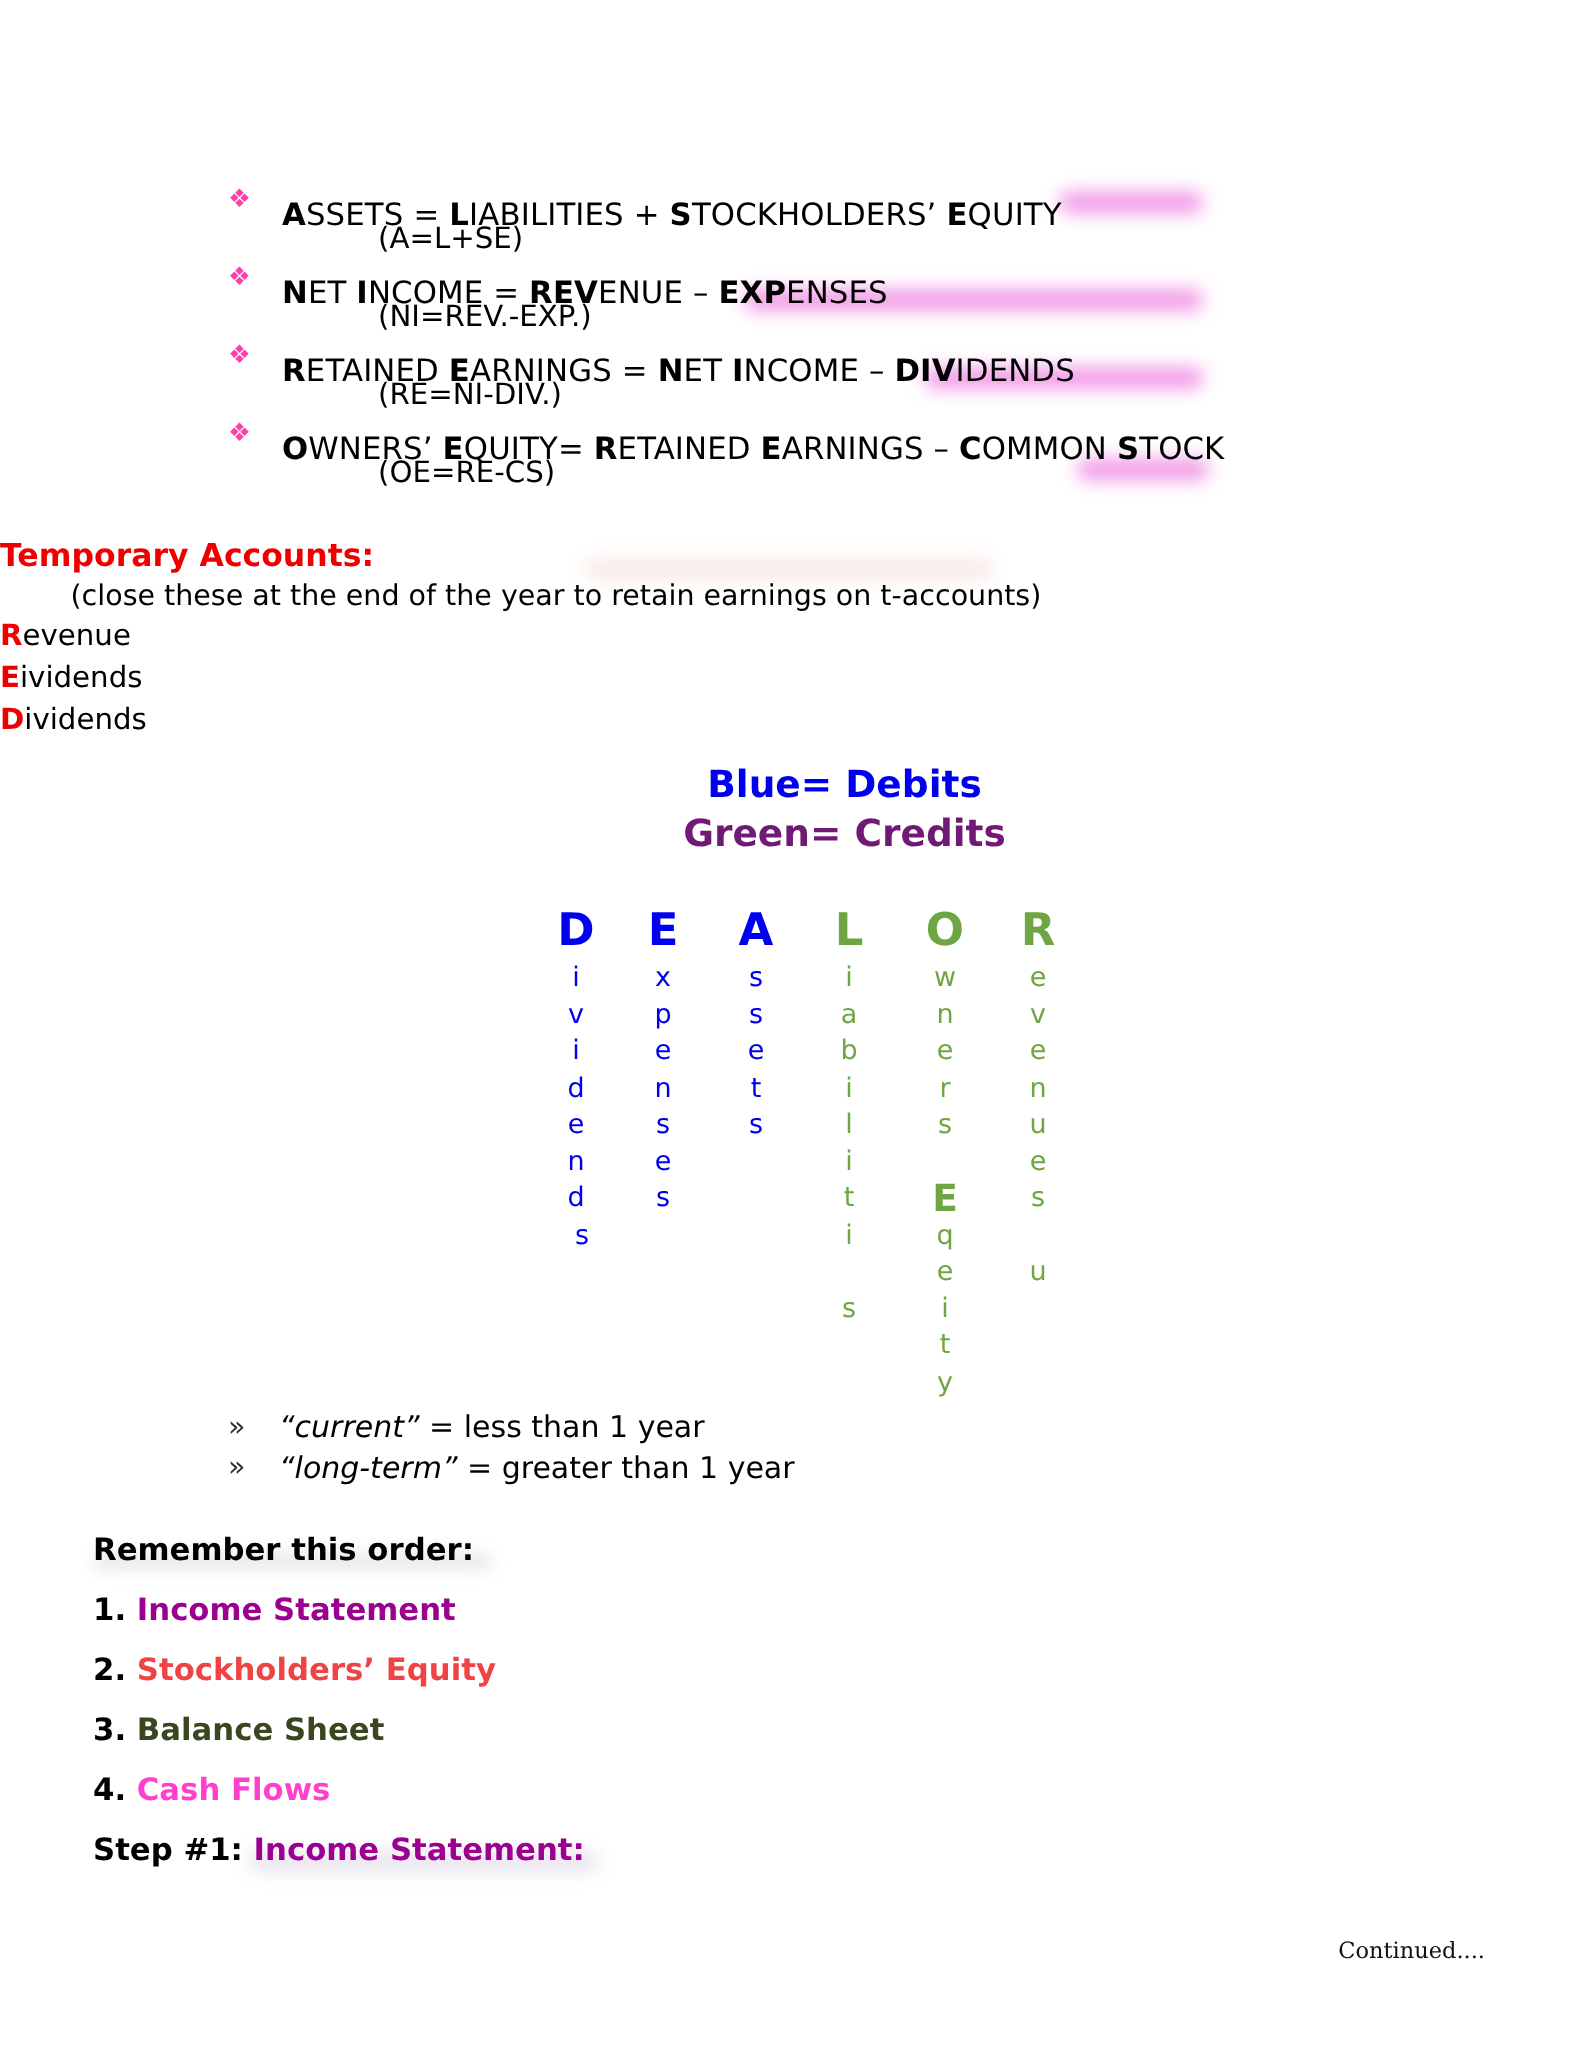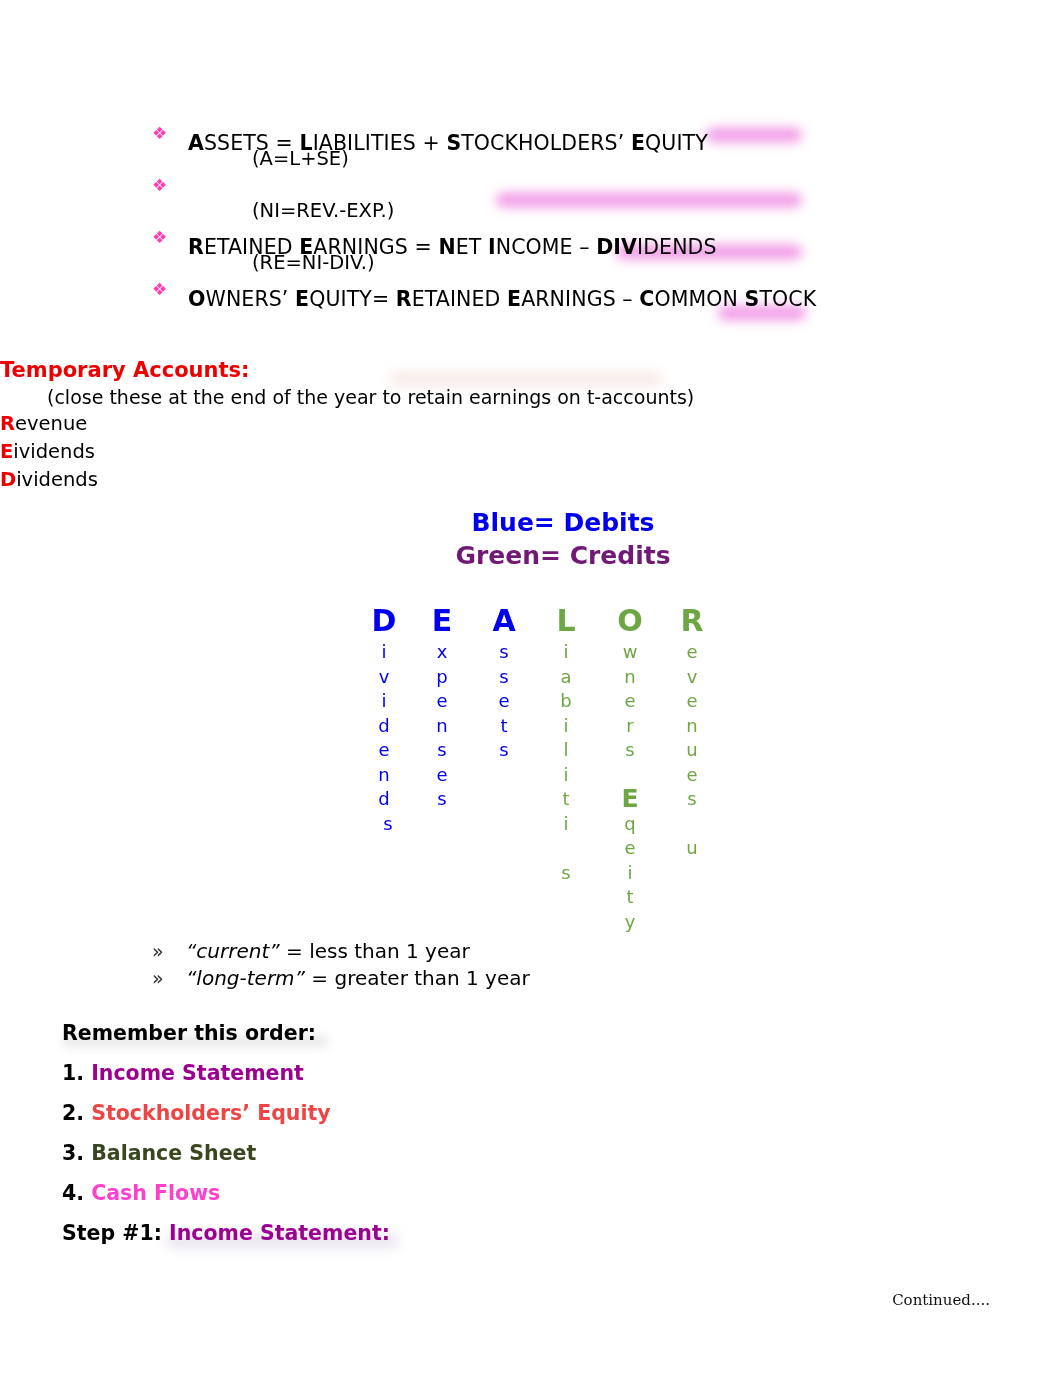--- a/index.html
+++ b/index.html
@@ -278,36 +278,40 @@
   <div class="formula-row">
     <span class="formula-bullet">❖</span>
     <span class="formula-text nowrap"><b>A</b><span>SSETS = </span><b>L</b><span>IABILITIES + </span><b>S</b><span>TOCKHOLDERS’ </span><b>E</b><span>QUITY</span></span>
   </div>
   <div class="formula-sub">
     <span>(A=L+SE)</span>
   </div>
 
   <div class="formula-row">
     <span class="formula-bullet">❖</span>
+    <span class="formula-text nowrap"><b>N</b><span>ET </span><b>I</b><span>NCOME = </span><b>REV</b><span>ENUE – </span><b>EXP</b><span>ENSES</span></span>
   </div>
   <div class="formula-sub">
     <span>(NI=REV.-EXP.)</span>
   </div>
 
   <div class="formula-row">
     <span class="formula-bullet">❖</span>
     <span class="formula-text nowrap"><b>R</b><span>ETAINED </span><b>E</b><span>ARNINGS =  </span><b>N</b><span>ET </span><b>I</b><span>NCOME – </span><b>DIV</b><span>IDENDS</span></span>
   </div>
   <div class="formula-sub">
     <span>(RE=NI-DIV.)</span>
   </div>
 
   <div class="formula-row">
     <span class="formula-bullet">❖</span>
     <span class="formula-text nowrap"><b>O</b><span>WNERS’ </span><b>E</b><span>QUITY= </span><b>R</b><span>ETAINED </span><b>E</b><span>ARNINGS – </span><b>C</b><span>OMMON </span><b>S</b><span>TOCK</span></span>
+  </div>
+  <div class="formula-sub">
+    <span>(OE=RE-CS)</span>
   </div>
 
 </div>
 
 <div id="temporary-accounts">
   <span id="temp-title">Temporary Accounts:</span>
   <span id="temp-note">(close these at the end of the year to retain earnings on t-accounts)</span>
 
   <span class="temp-item">
     <span class="cap">R</span><span>evenue</span>

